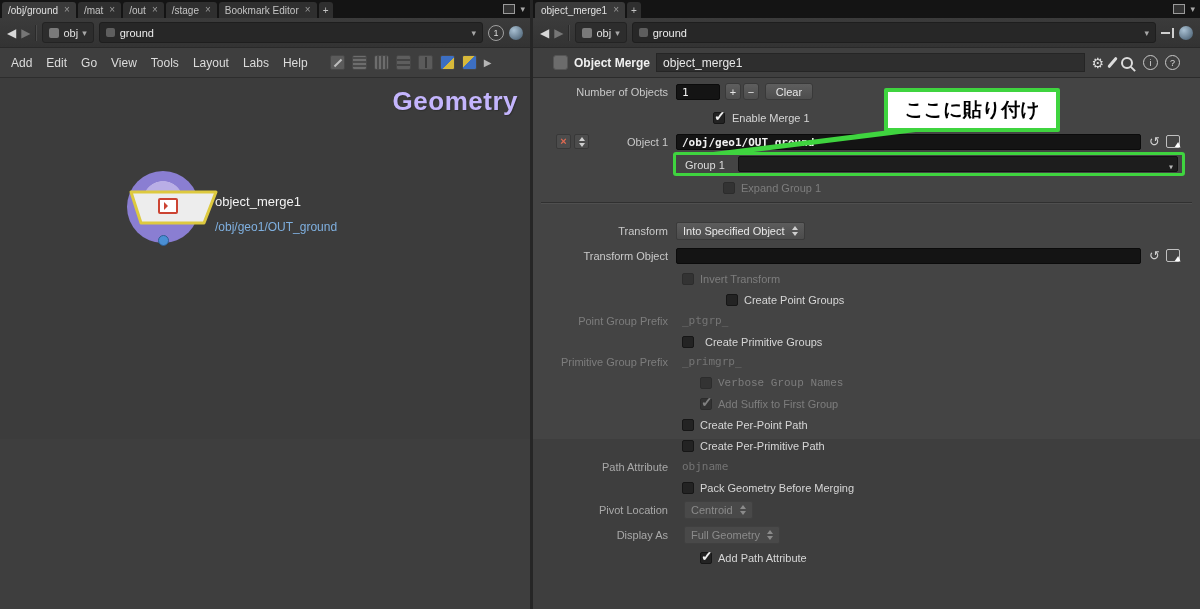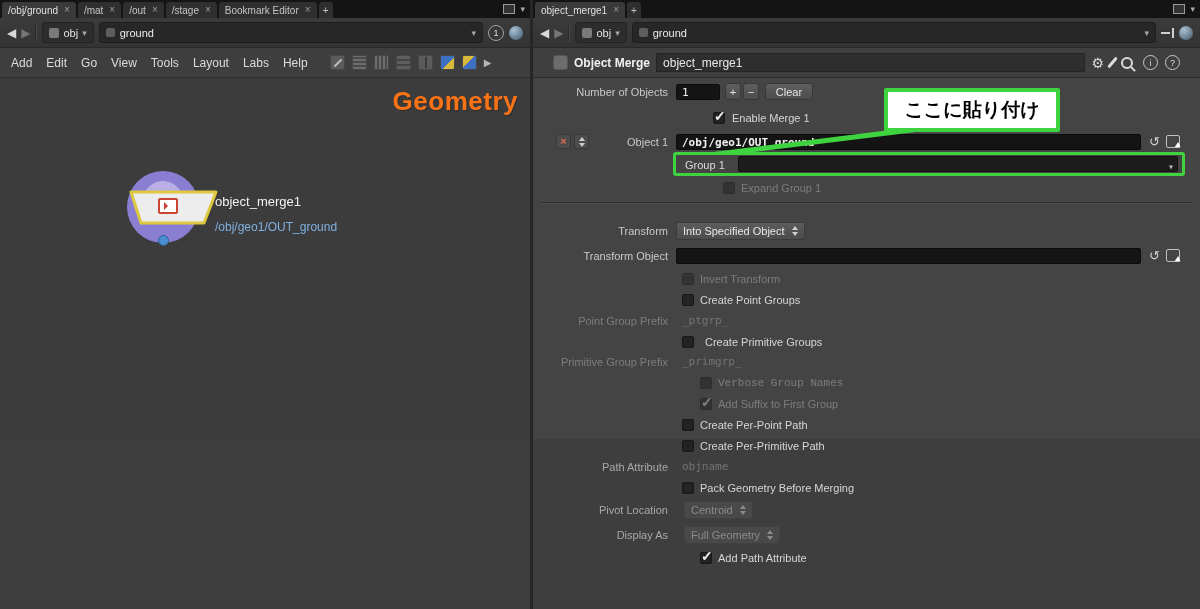--- a/index.html
+++ b/index.html
@@ -44,21 +44,21 @@
   .ti.sheet{background:repeating-linear-gradient(0deg,#6d6d6d 0 2px,#4a4a4a 2px 4px);}
   .ti.grid{background:repeating-linear-gradient(90deg,#6d6d6d 0 2px,#4a4a4a 2px 4px);}
   .ti.list{background:repeating-linear-gradient(0deg,#5e5e5e 0 3px,#434343 3px 5px);}
   .ti.panes::after{content:"";position:absolute;left:6px;top:1px;width:2px;height:11px;background:#3a3a3a;}
   .ti.color1{background:linear-gradient(135deg,#3d6fc2 0 55%,#d8b93a 55%);}
   .ti.color2{background:linear-gradient(135deg,#d8b93a 0 45%,#3d6fc2 45%);}
   .tool-chev{color:#b5b5b5;font-size:10px;}
 
   
   .network{position:absolute;top:78px;left:0;right:0;bottom:0;background:#3c3c3c;overflow:hidden;}
-  .watermark{position:absolute;top:8px;right:12px;font-size:26px;font-weight:bold;color:#f97316;letter-spacing:0.5px;text-shadow:1px 1px 1px #2f2f2f;}
+  .watermark{position:absolute;top:8px;right:12px;font-size:26px;font-weight:bold;color:#c4b5fd;letter-spacing:0.5px;text-shadow:1px 1px 1px #2f2f2f;}
   .node-group{position:absolute;left:118px;top:92px;width:300px;height:90px;}
   .halo{position:absolute;left:9px;top:1px;width:72px;height:72px;border-radius:50%;background:radial-gradient(circle at 50% 42%,#b9aee6 0 36%,#8a7ed2 37% 72%,#6f64c6 100%);}
   .halo::after{content:"";position:absolute;left:31px;bottom:-3px;width:9px;height:9px;border-radius:50%;background:#4a8fd4;border:1px solid #2e5f94;}
   .node-body{position:absolute;left:4px;top:18px;}
   .node-icon{position:absolute;left:40px;top:28px;width:16px;height:12px;background:#fff;border:2px solid #cc4433;border-radius:2px;}
   .node-icon::after{content:"";position:absolute;left:4px;top:2px;width:0;height:0;border-left:4px solid #cc4433;border-top:4px solid transparent;border-bottom:4px solid transparent;}
   .node-title{position:absolute;left:97px;top:24px;font-size:13px;color:#f2f2f2;}
   .node-path{position:absolute;left:97px;top:50px;font-size:12px;}
 
   
@@ -313,21 +313,21 @@
           <span>↺</span>
           <span class="ri-box"></span>
         </span>
       </div>
 
       <div class="prow" style="top:191px;">
         <span class="checkbox dimbox" style="left:149px;"></span>
         <span class="clabel dim" style="left:167px;">Invert Transform</span>
       </div>
 
-      <div class="prow" style="top:212px;">
+      <div class="prow" style="top:212px;margin-left:44px;">
         <span class="checkbox" style="left:149px;"></span>
         <span class="clabel" style="left:167px;">Create Point Groups</span>
       </div>
 
       <div class="prow" style="top:233px;">
         <span class="plabel dim">Point Group Prefix</span>
         <span class="ghost-value">_ptgrp_</span>
       </div>
 
       <div class="prow" style="top:254px;">

